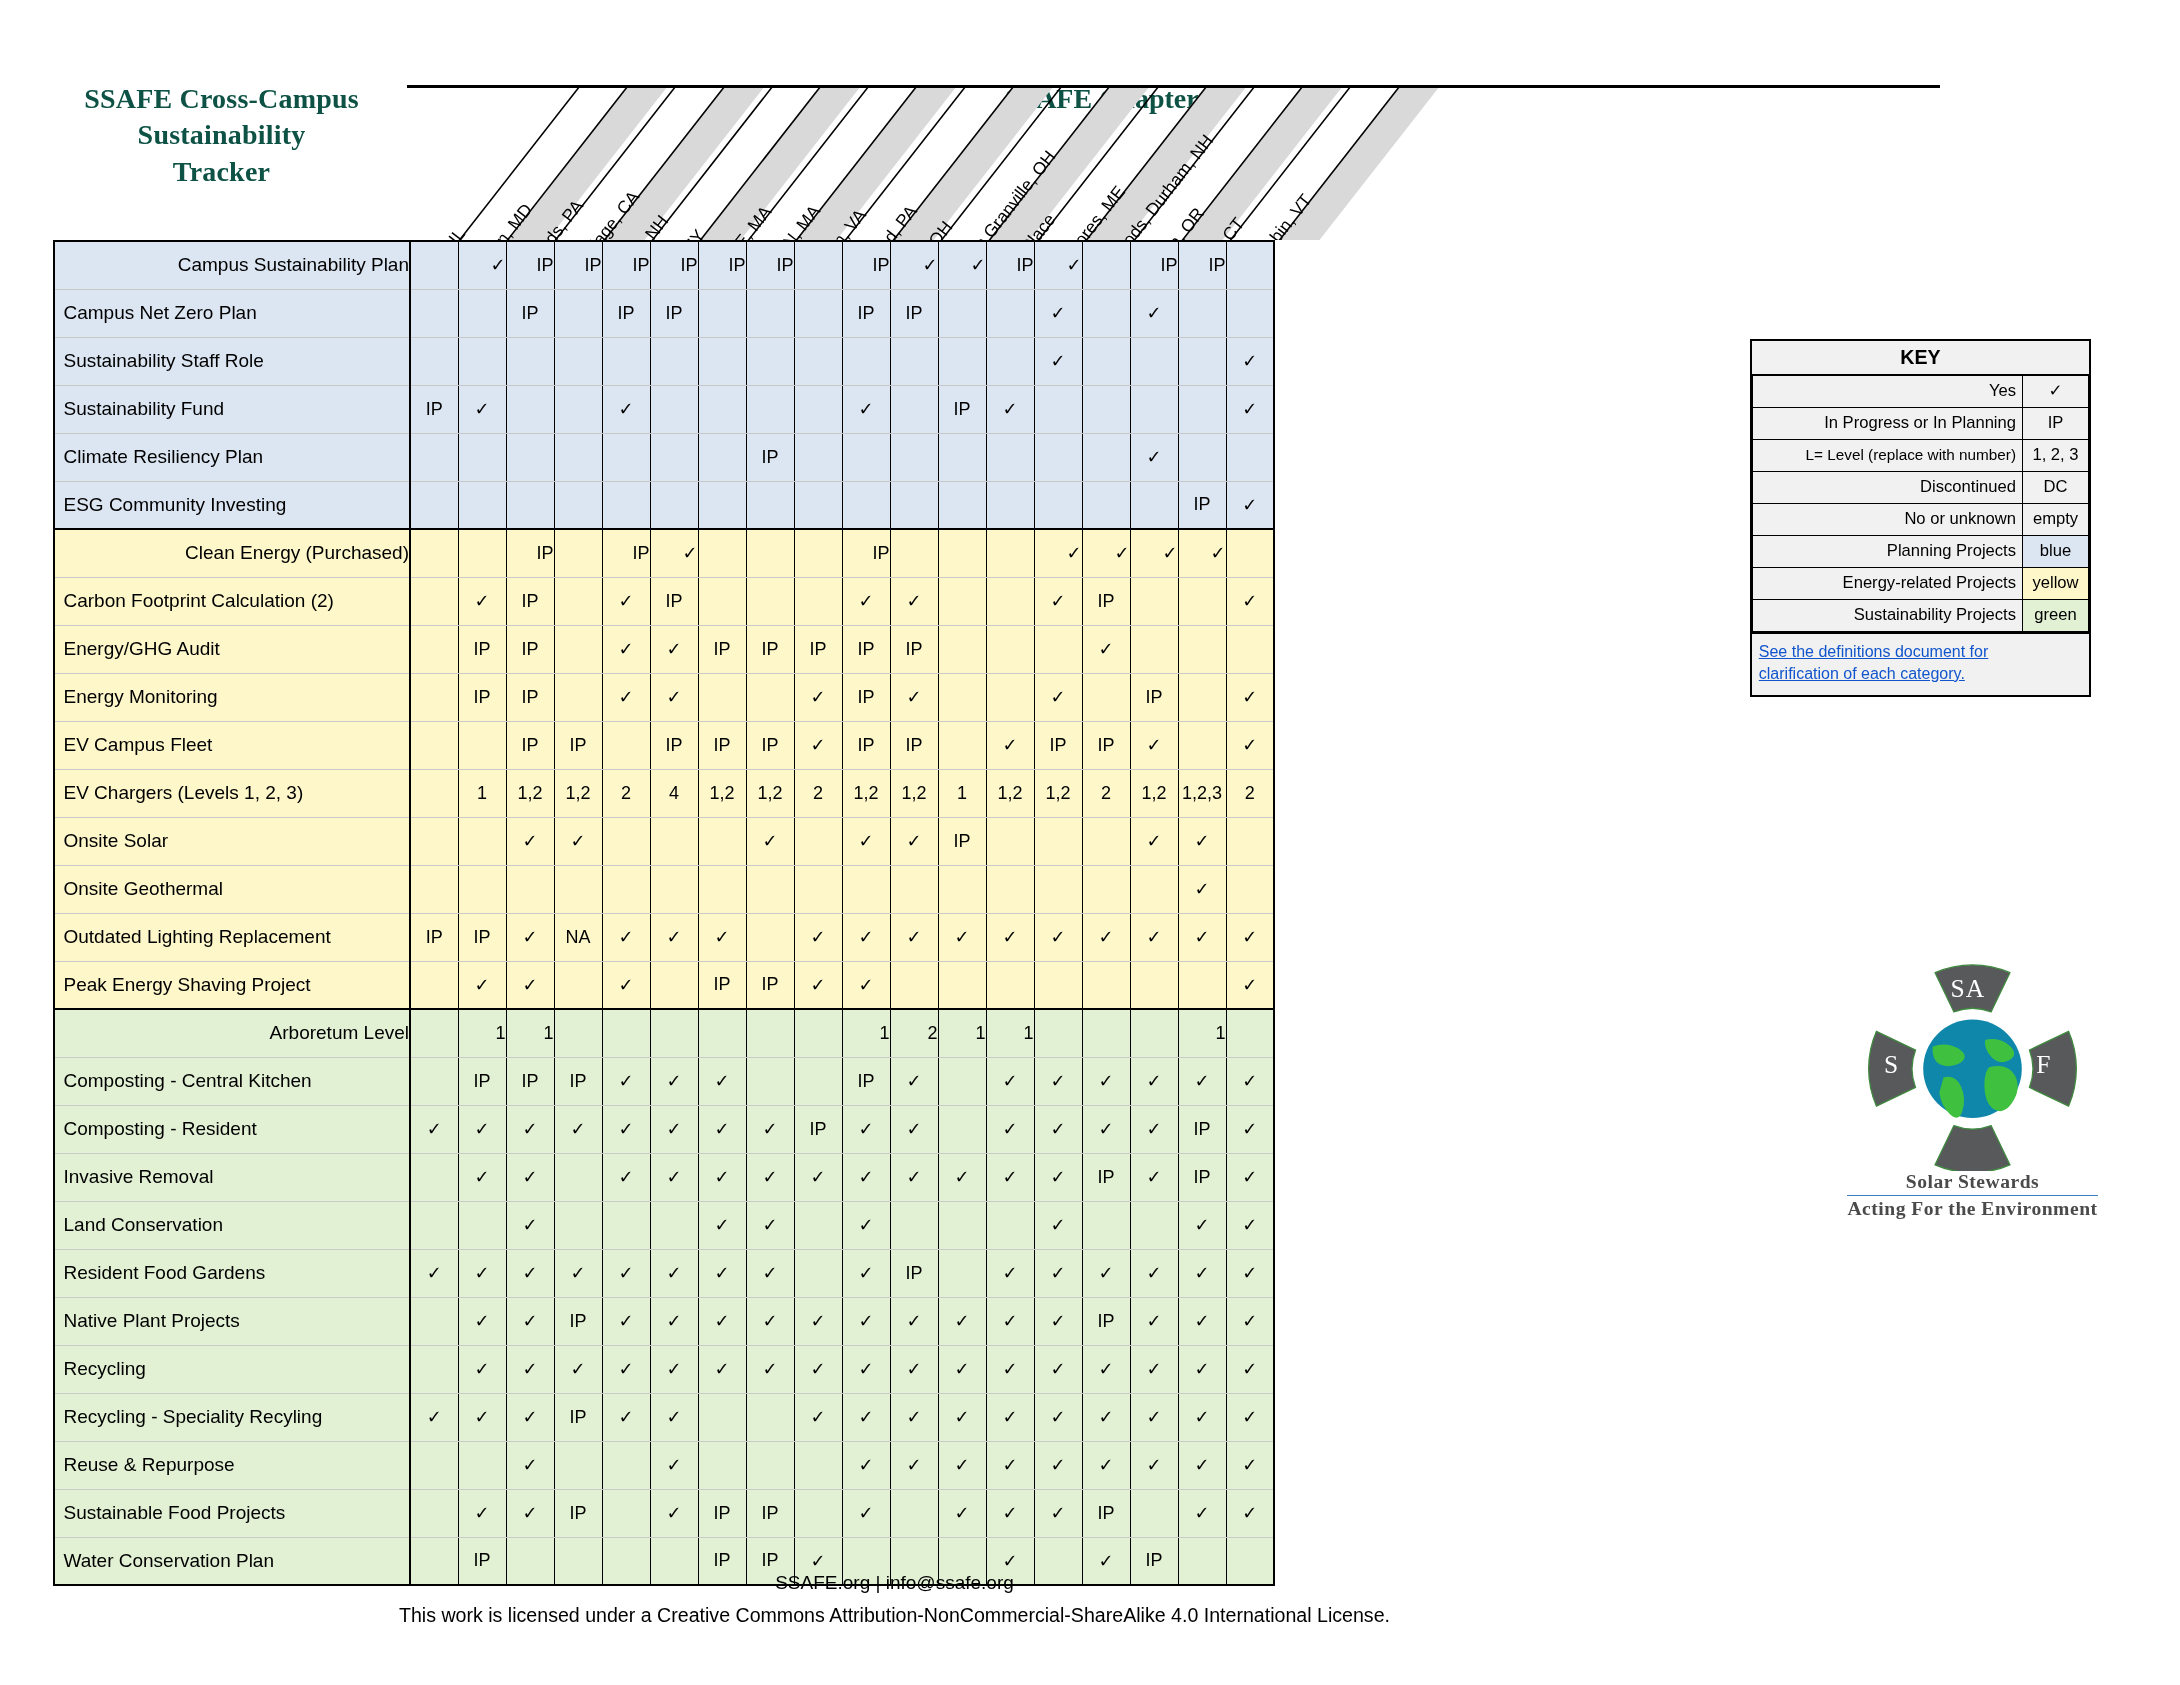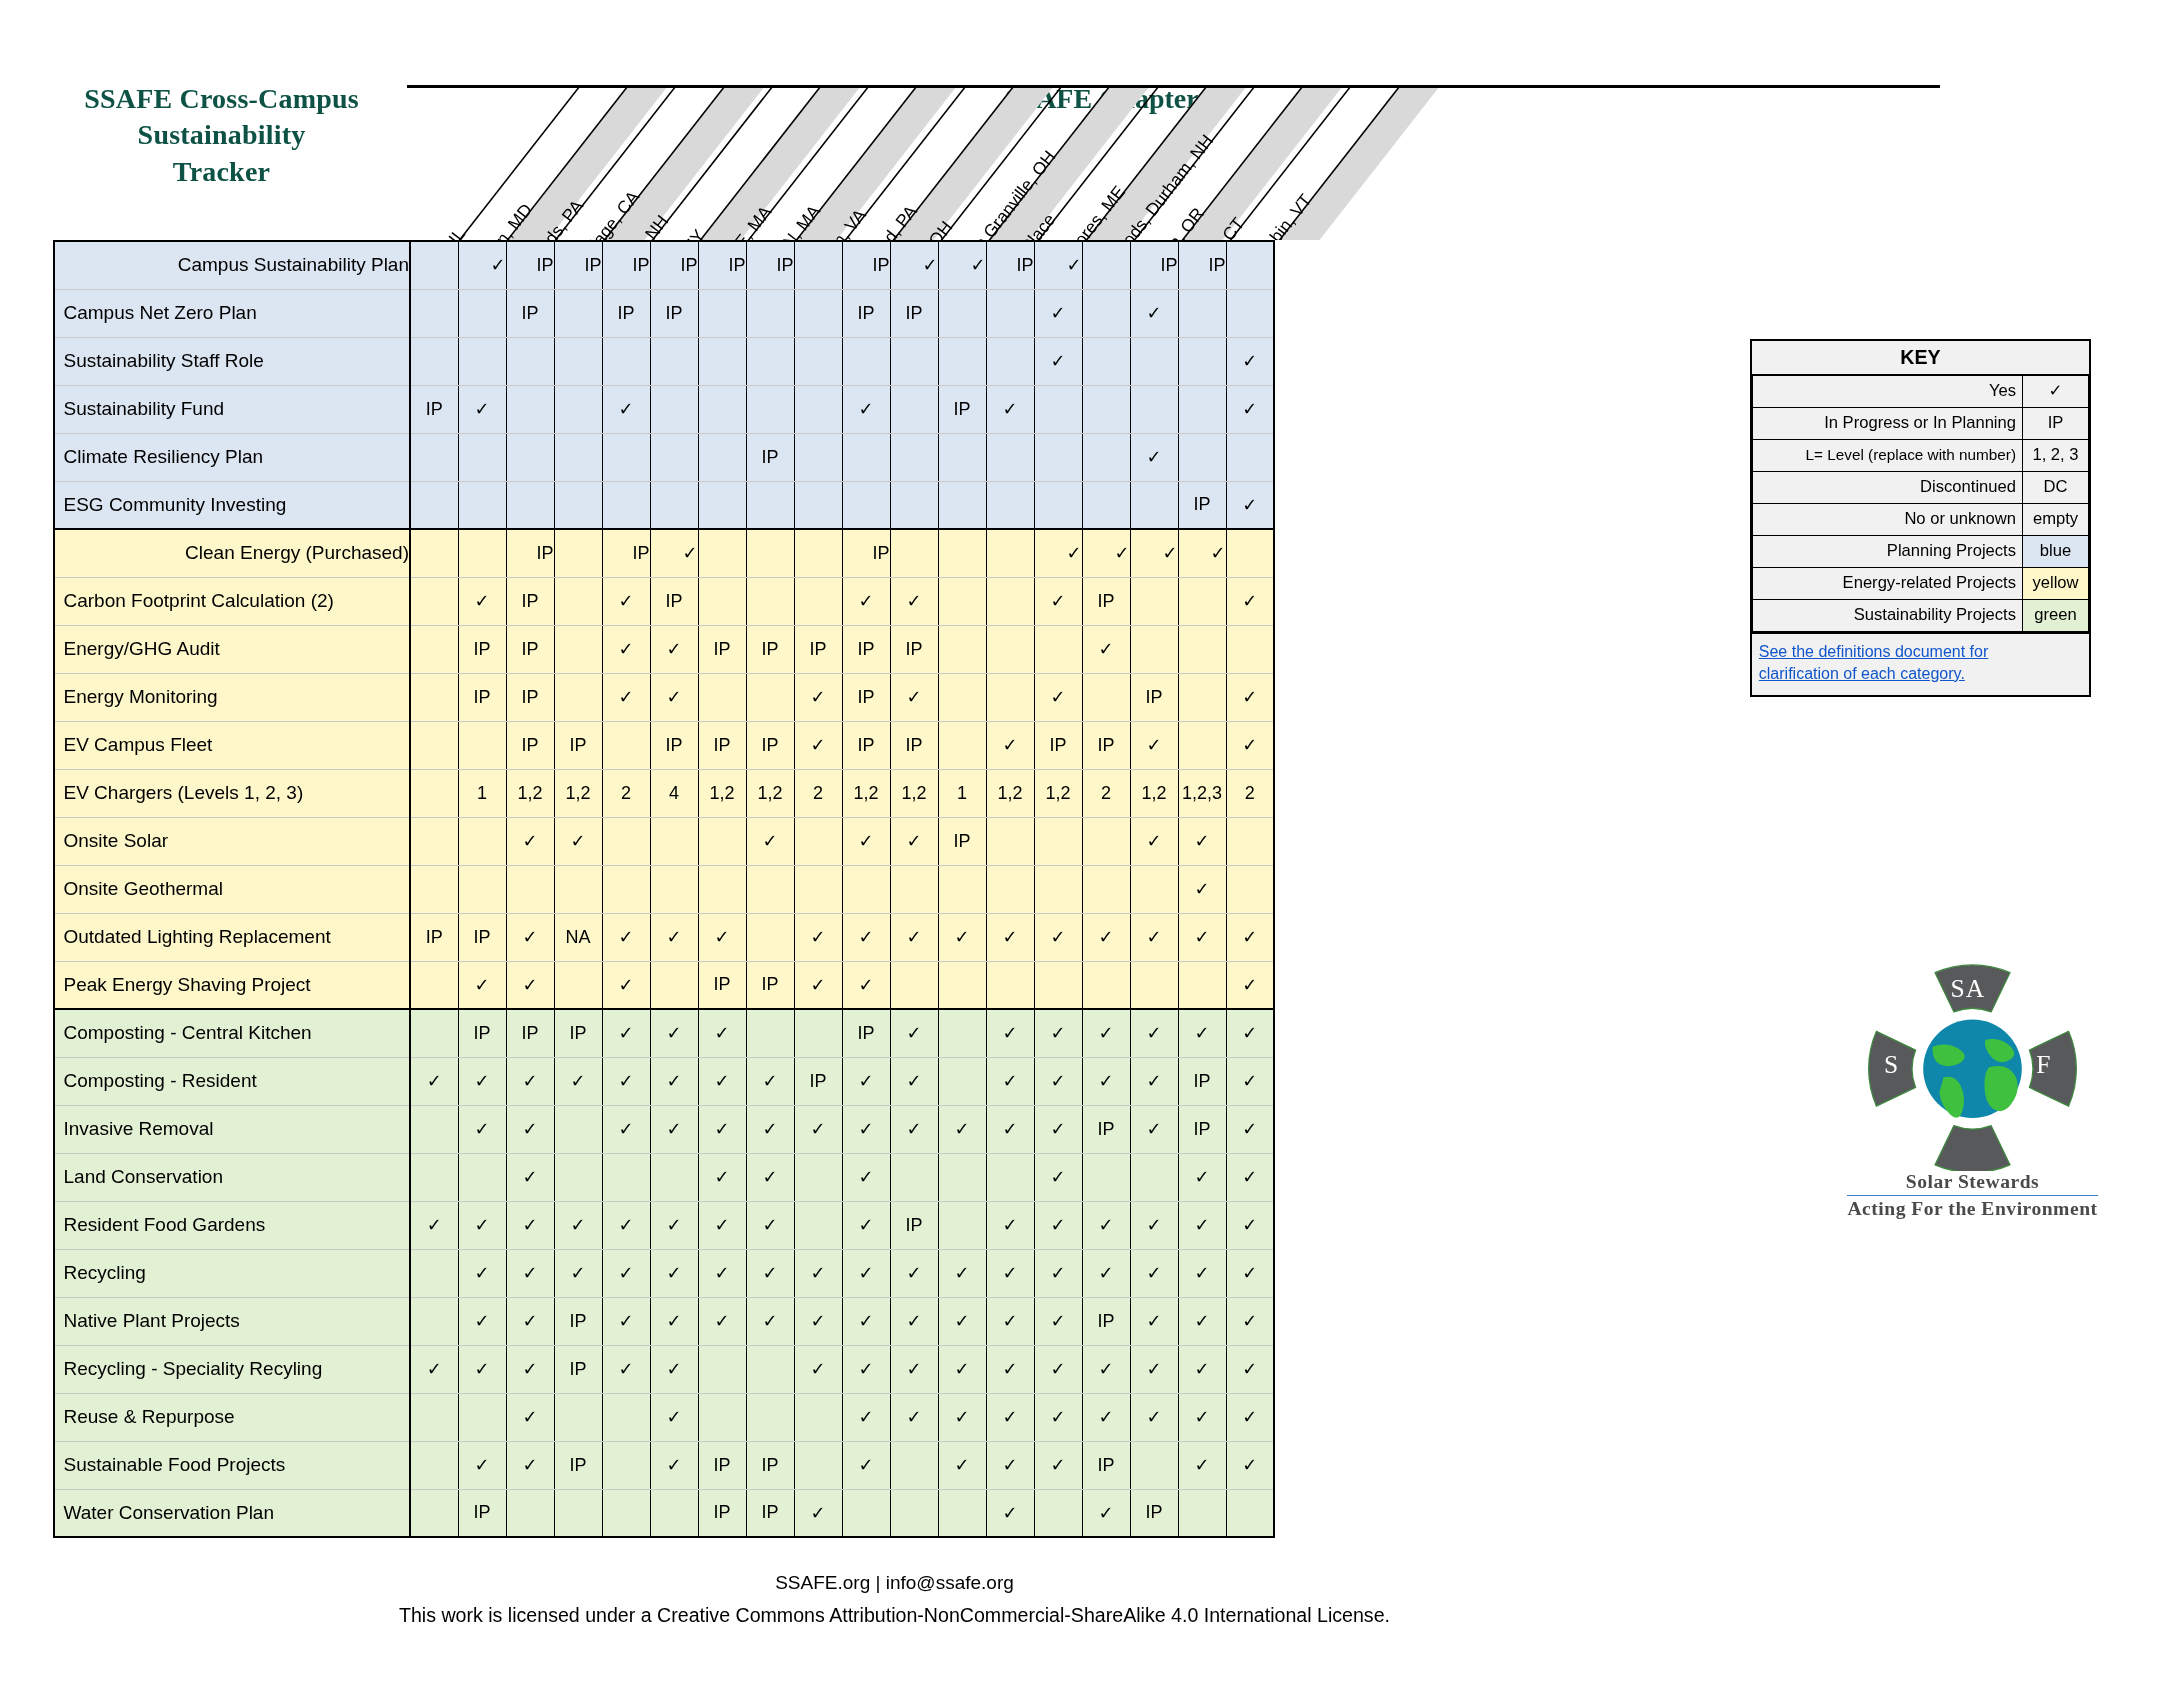--- a/index.html
+++ b/index.html
@@ -577,20 +577,41 @@
           <td class="cell">✓</td>
           <td class="cell"></td>
           <td class="cell"></td>
           <td class="cell"></td>
           <td class="cell"></td>
           <td class="cell"></td>
           <td class="cell"></td>
           <td class="cell"></td>
           <td class="cell lastcol">✓</td>
         </tr>
+        <tr class="green sect-first">
+          <td class="rowlabel">Arboretum Level</td>
+          <td class="cell"></td>
+          <td class="cell">1</td>
+          <td class="cell">1</td>
+          <td class="cell"></td>
+          <td class="cell"></td>
+          <td class="cell"></td>
+          <td class="cell"></td>
+          <td class="cell"></td>
+          <td class="cell"></td>
+          <td class="cell">1</td>
+          <td class="cell">2</td>
+          <td class="cell">1</td>
+          <td class="cell">1</td>
+          <td class="cell"></td>
+          <td class="cell"></td>
+          <td class="cell"></td>
+          <td class="cell">1</td>
+          <td class="cell lastcol"></td>
+        </tr>
         <tr class="green">
           <td class="rowlabel">Composting - Central Kitchen</td>
           <td class="cell"></td>
           <td class="cell">IP</td>
           <td class="cell">IP</td>
           <td class="cell">IP</td>
           <td class="cell">✓</td>
           <td class="cell">✓</td>
           <td class="cell">✓</td>
           <td class="cell"></td>
@@ -683,57 +704,57 @@
           <td class="cell">IP</td>
           <td class="cell"></td>
           <td class="cell">✓</td>
           <td class="cell">✓</td>
           <td class="cell">✓</td>
           <td class="cell">✓</td>
           <td class="cell">✓</td>
           <td class="cell lastcol">✓</td>
         </tr>
         <tr class="green">
+          <td class="rowlabel">Native Plant Projects</td>
+          <td class="cell"></td>
+          <td class="cell">✓</td>
+          <td class="cell">✓</td>
+          <td class="cell">IP</td>
+          <td class="cell">✓</td>
+          <td class="cell">✓</td>
+          <td class="cell">✓</td>
+          <td class="cell">✓</td>
+          <td class="cell">✓</td>
+          <td class="cell">✓</td>
+          <td class="cell">✓</td>
+          <td class="cell">✓</td>
+          <td class="cell">✓</td>
+          <td class="cell">✓</td>
+          <td class="cell">IP</td>
+          <td class="cell">✓</td>
+          <td class="cell">✓</td>
+          <td class="cell lastcol">✓</td>
+        </tr>
+        <tr class="green">
           <td class="rowlabel">Recycling</td>
           <td class="cell"></td>
           <td class="cell">✓</td>
           <td class="cell">✓</td>
           <td class="cell">✓</td>
           <td class="cell">✓</td>
           <td class="cell">✓</td>
           <td class="cell">✓</td>
           <td class="cell">✓</td>
           <td class="cell">✓</td>
           <td class="cell">✓</td>
           <td class="cell">✓</td>
           <td class="cell">✓</td>
           <td class="cell">✓</td>
           <td class="cell">✓</td>
           <td class="cell">✓</td>
-          <td class="cell">✓</td>
-          <td class="cell">✓</td>
-          <td class="cell lastcol">✓</td>
-        </tr>
-        <tr class="green">
-          <td class="rowlabel">Native Plant Projects</td>
-          <td class="cell"></td>
-          <td class="cell">✓</td>
-          <td class="cell">✓</td>
-          <td class="cell">IP</td>
-          <td class="cell">✓</td>
-          <td class="cell">✓</td>
-          <td class="cell">✓</td>
-          <td class="cell">✓</td>
-          <td class="cell">✓</td>
-          <td class="cell">✓</td>
-          <td class="cell">✓</td>
-          <td class="cell">✓</td>
-          <td class="cell">✓</td>
-          <td class="cell">✓</td>
-          <td class="cell">IP</td>
           <td class="cell">✓</td>
           <td class="cell">✓</td>
           <td class="cell lastcol">✓</td>
         </tr>
         <tr class="green">
           <td class="rowlabel">Recycling - Speciality Recyling</td>
           <td class="cell">✓</td>
           <td class="cell">✓</td>
           <td class="cell">✓</td>
           <td class="cell">IP</td>

